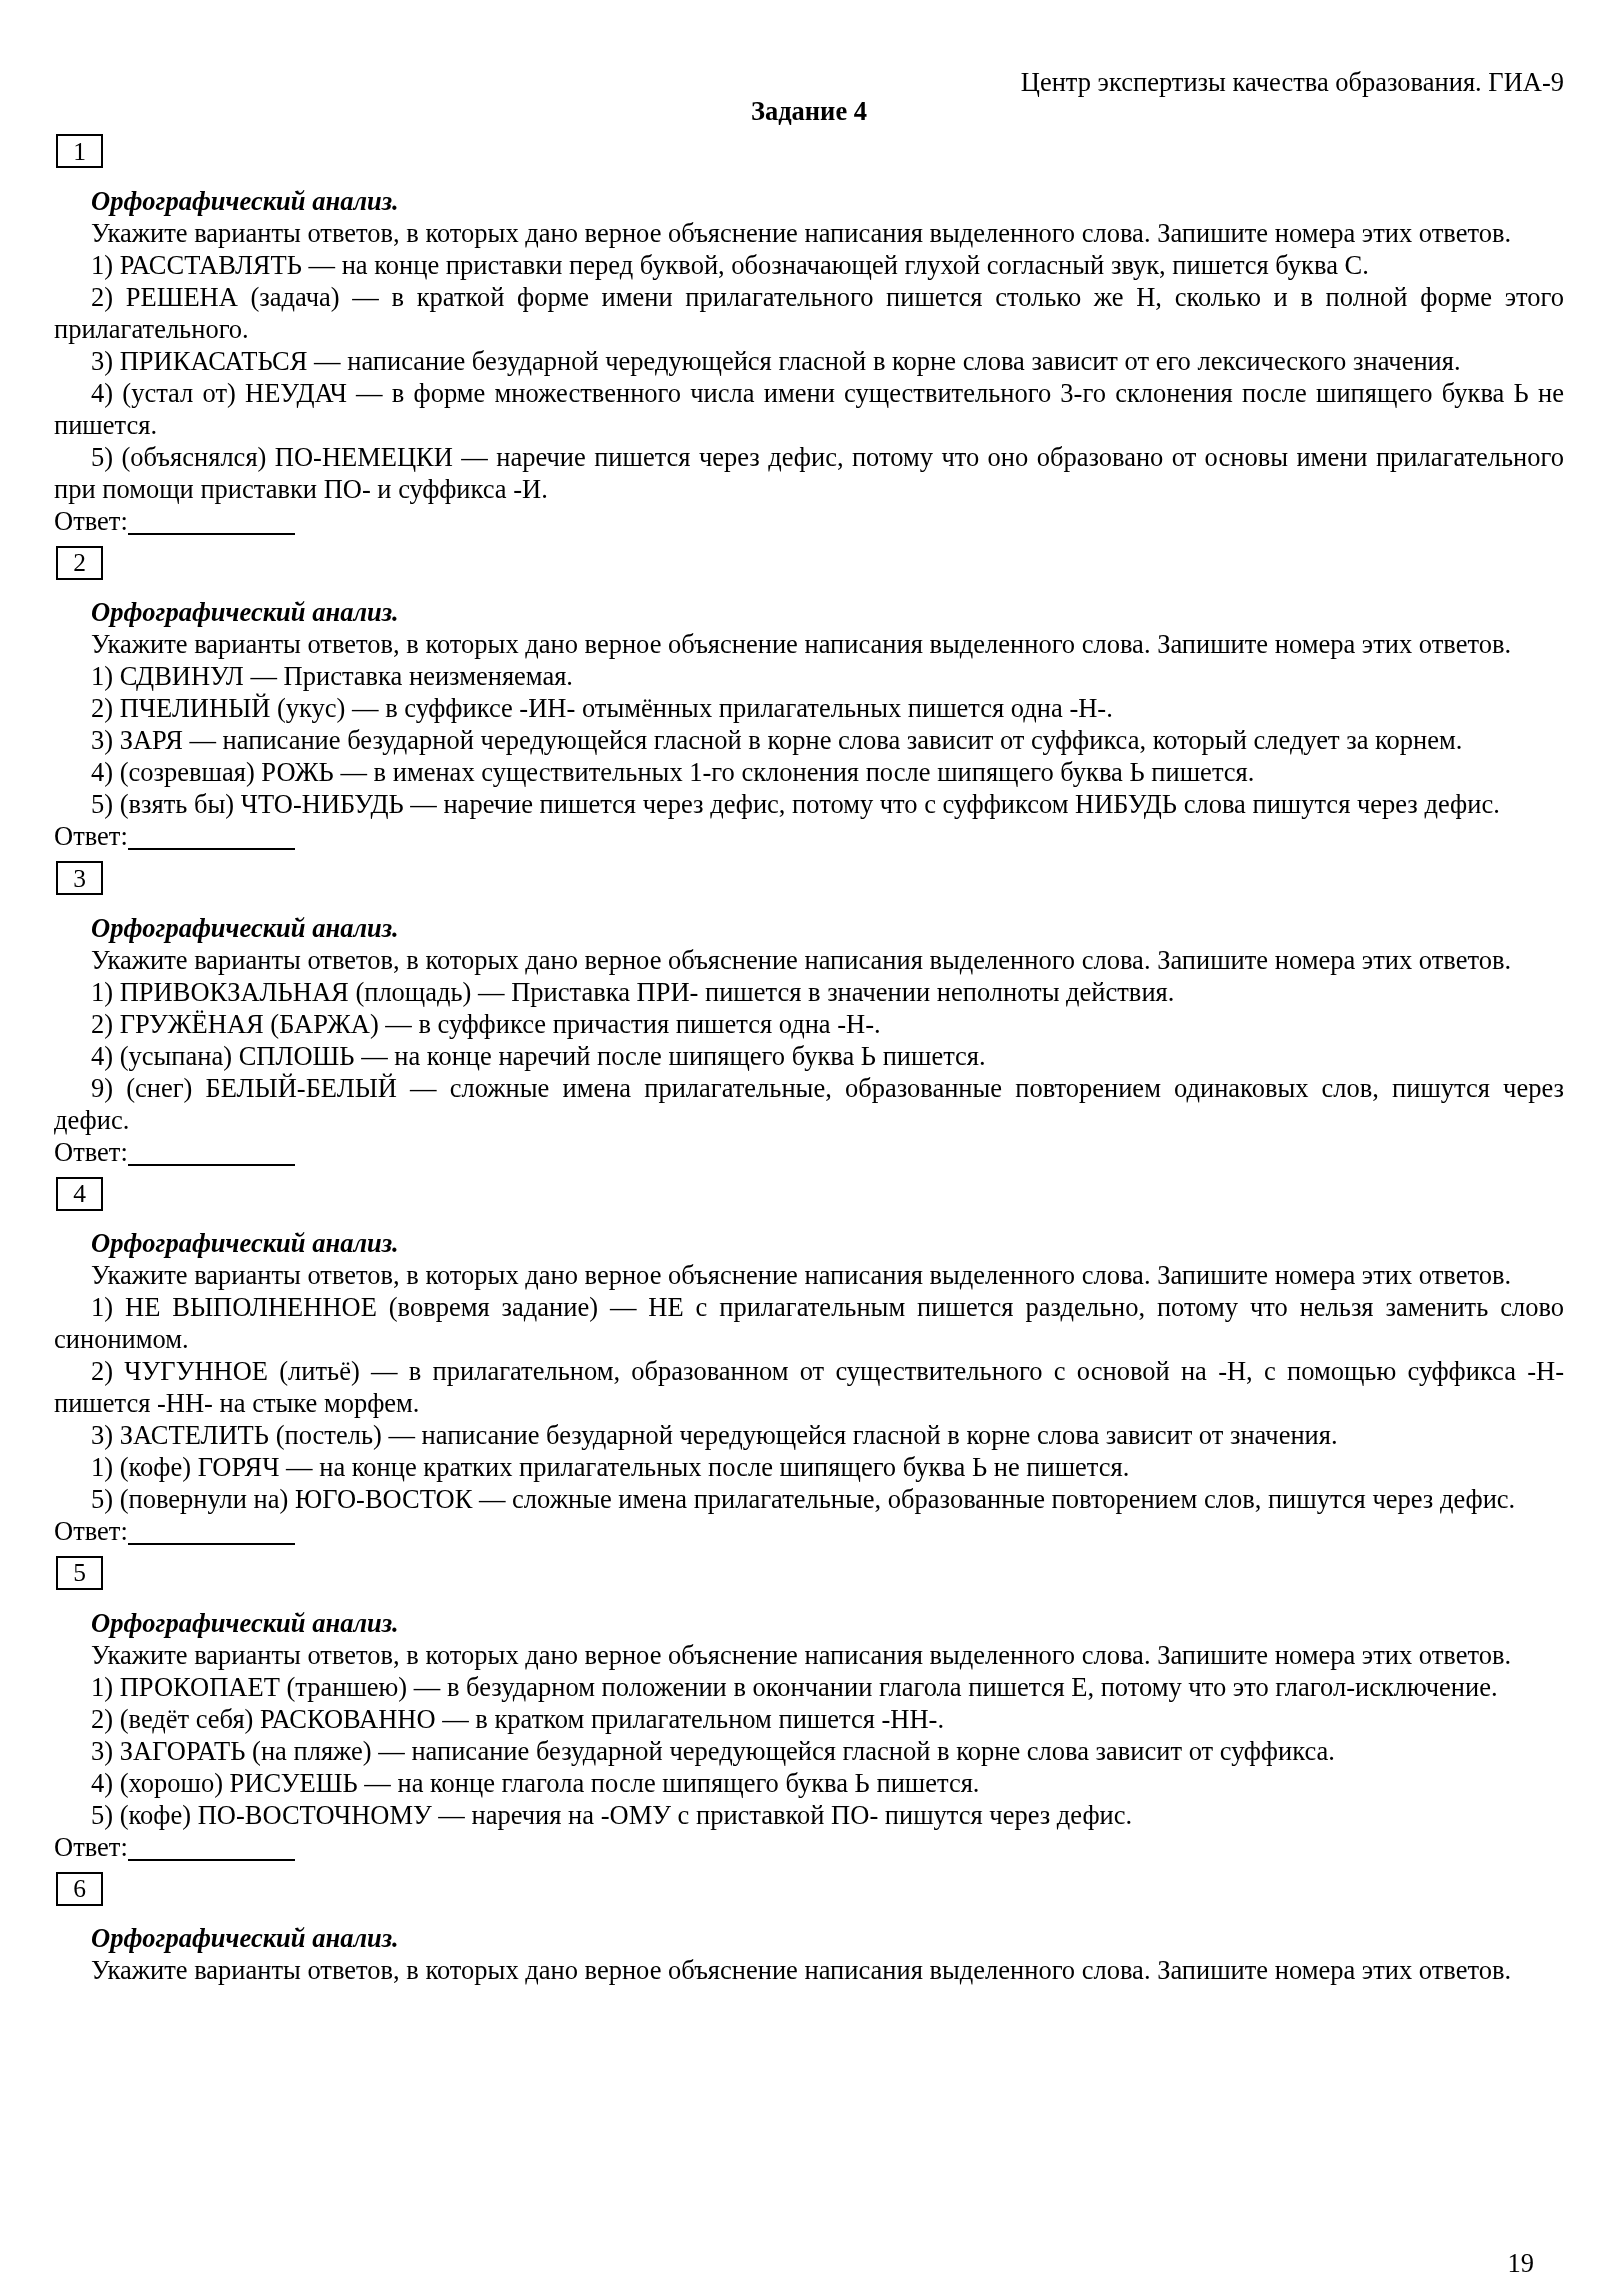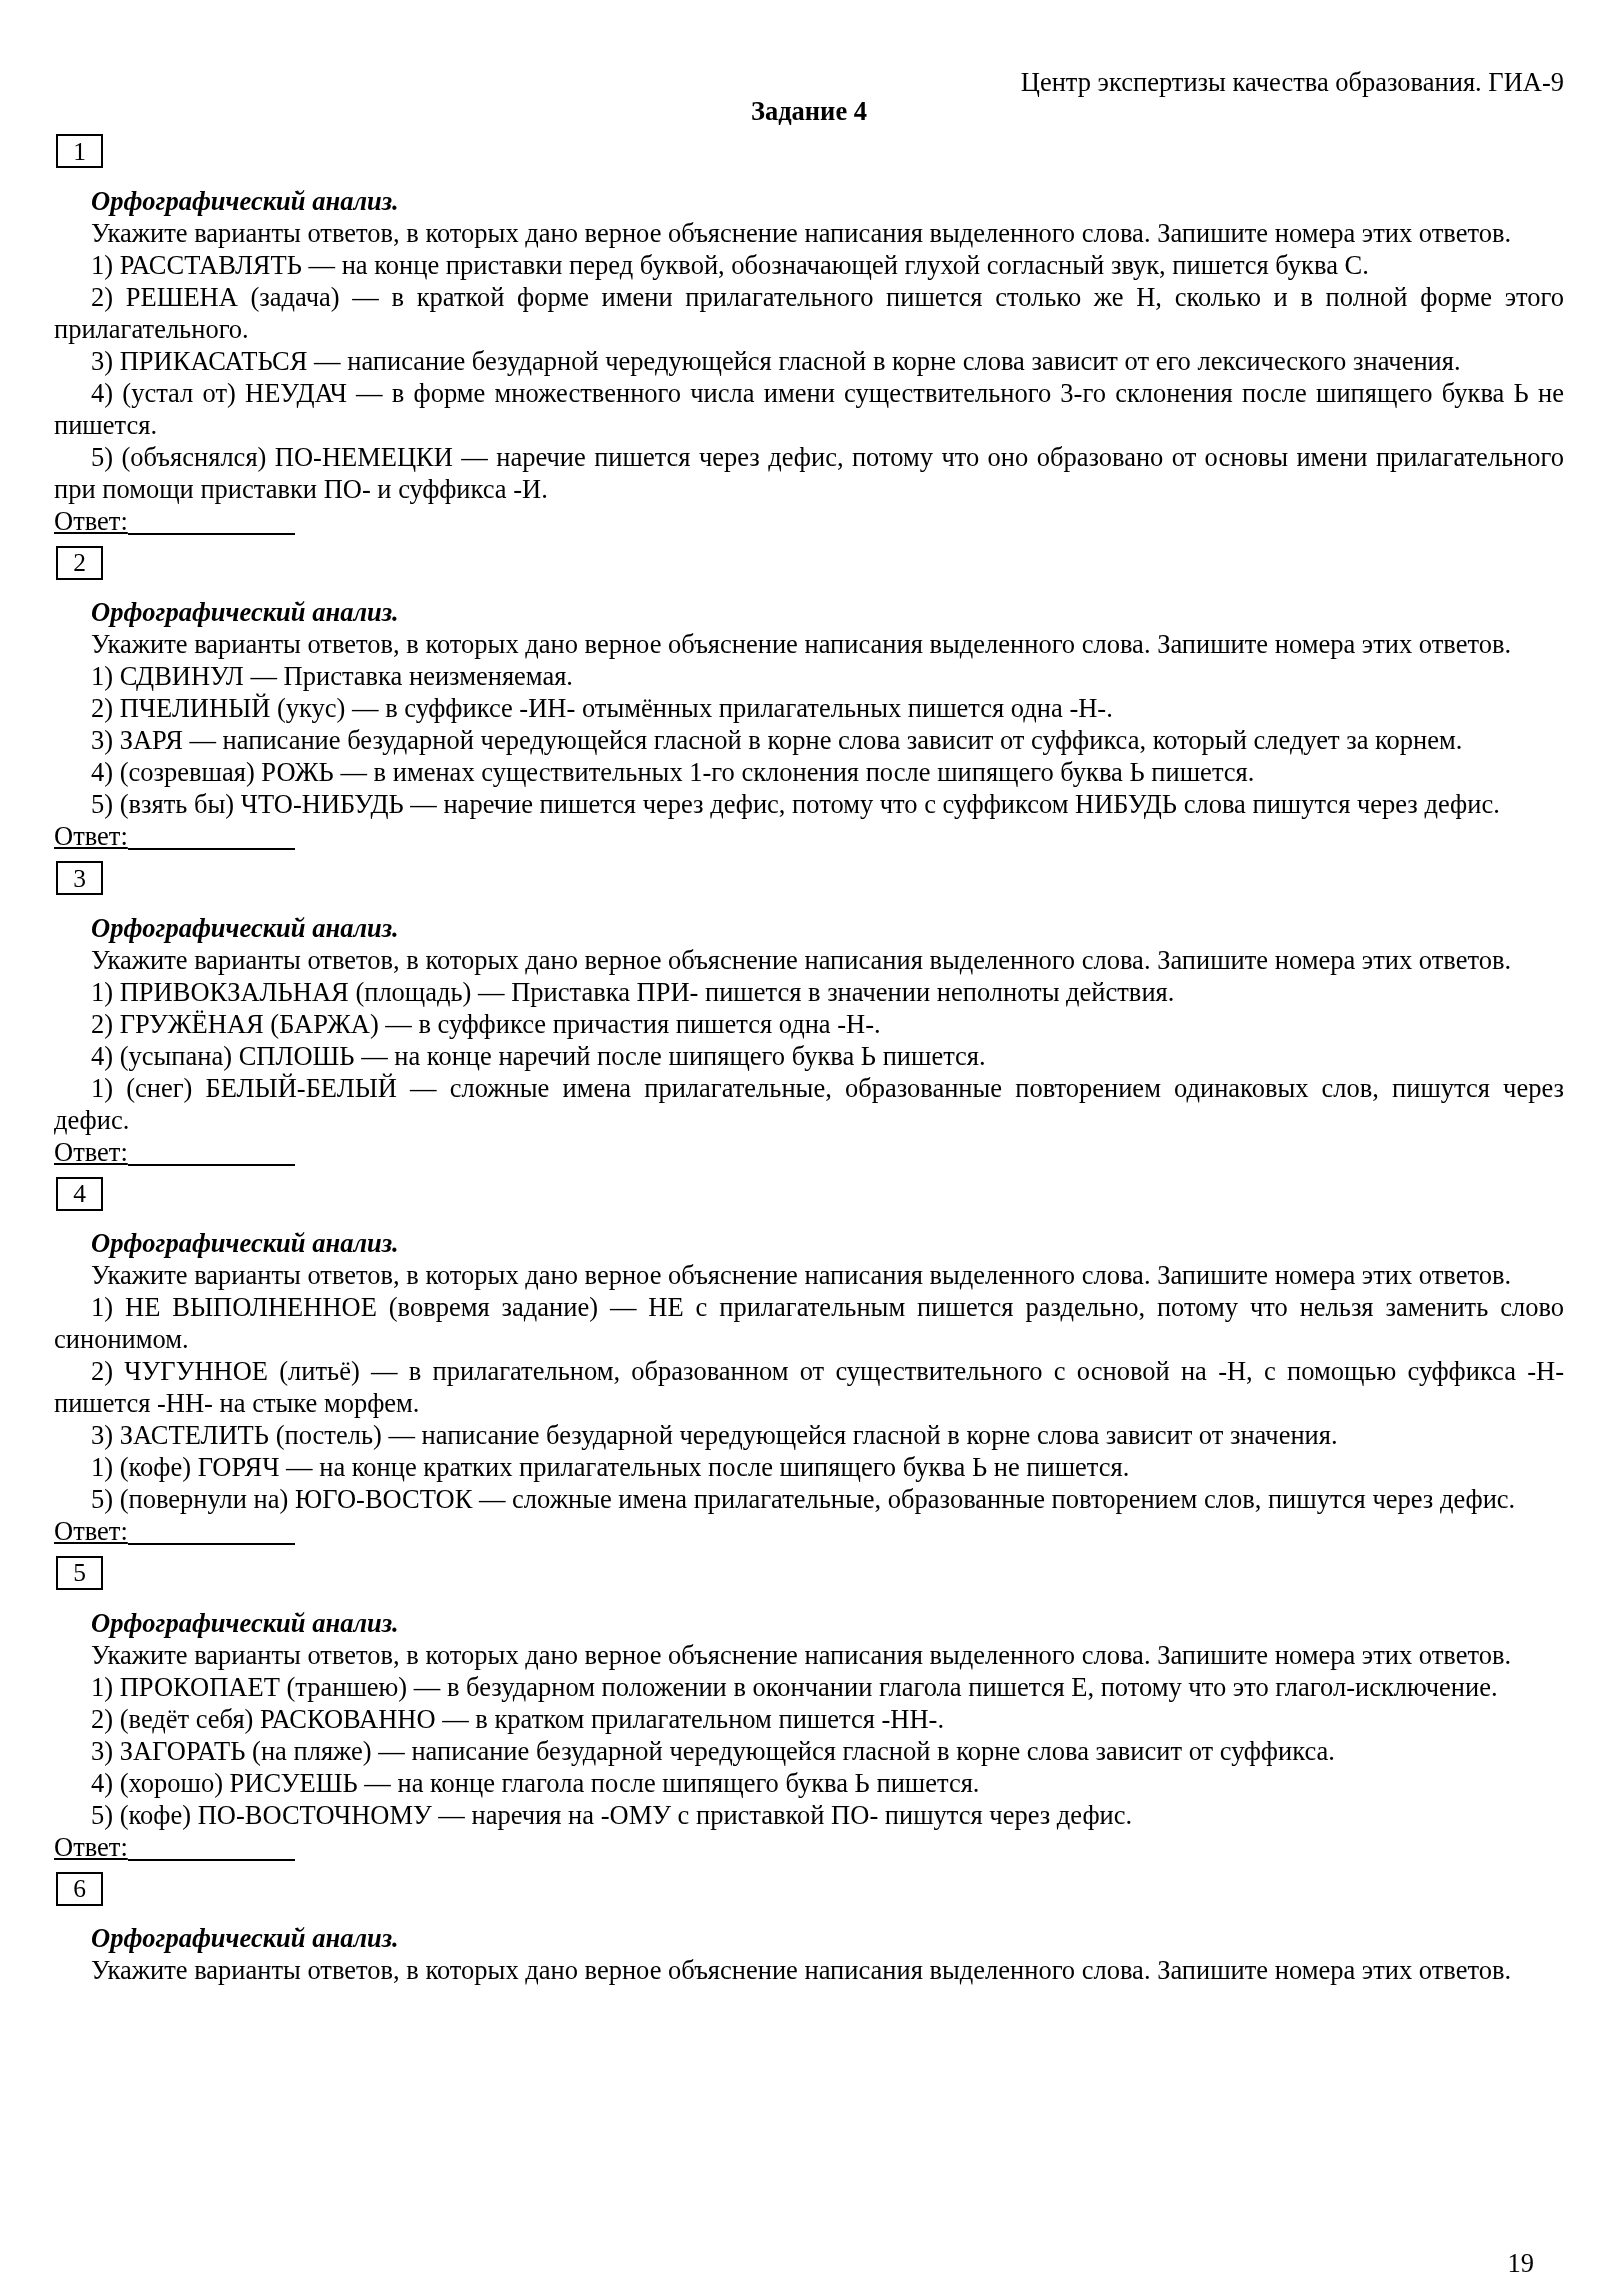--- a/index.html
+++ b/index.html
@@ -57,21 +57,20 @@
     line-height: 32px;
   }
   .task p.heading {
     font-weight: bold;
     font-style: italic;
     text-align: left;
   }
   .task p.answer-line {
     text-indent: 0;
     text-align: left;
-    text-decoration: underline;
   }
   .answer-blank {
     display: inline-block;
     width: 167px;
     height: 1em;
     border-bottom: 2px solid #000000;
     vertical-align: -4.9px;
   }
   .page-number {
     position: absolute;
@@ -118,21 +117,21 @@
 
   <div class="task">
     <div class="num-box">
       <span>3</span>
     </div>
     <p class="heading">Орфографический анализ.</p>
     <p class="intro">Укажите варианты ответов, в которых дано верное объяснение написания выделенного слова. Запишите номера этих ответов.</p>
     <p>1) ПРИВОКЗАЛЬНАЯ (площадь) — Приставка ПРИ- пишется в значении неполноты действия.</p>
     <p>2) ГРУЖЁНАЯ (БАРЖА) — в суффиксе причастия пишется одна -Н-.</p>
     <p>4) (усыпана) СПЛОШЬ — на конце наречий после шипящего буква Ь пишется.</p>
-    <p>1) (снег) БЕЛЫЙ-БЕЛЫЙ — сложные имена прилагательные, образованные повторением одинаковых слов, пишутся через дефис.</p>
+    <p>9) (снег) БЕЛЫЙ-БЕЛЫЙ — сложные имена прилагательные, образованные повторением одинаковых слов, пишутся через дефис.</p>
     <p class="answer-line"><span>Ответ:</span><span class="answer-blank"></span></p>
   </div>
 
   <div class="task">
     <div class="num-box">
       <span>4</span>
     </div>
     <p class="heading">Орфографический анализ.</p>
     <p class="intro">Укажите варианты ответов, в которых дано верное объяснение написания выделенного слова. Запишите номера этих ответов.</p>
     <p>1) НЕ ВЫПОЛНЕННОЕ (вовремя задание) — НЕ с прилагательным пишется раздельно, потому что нельзя заменить слово синонимом.</p>

